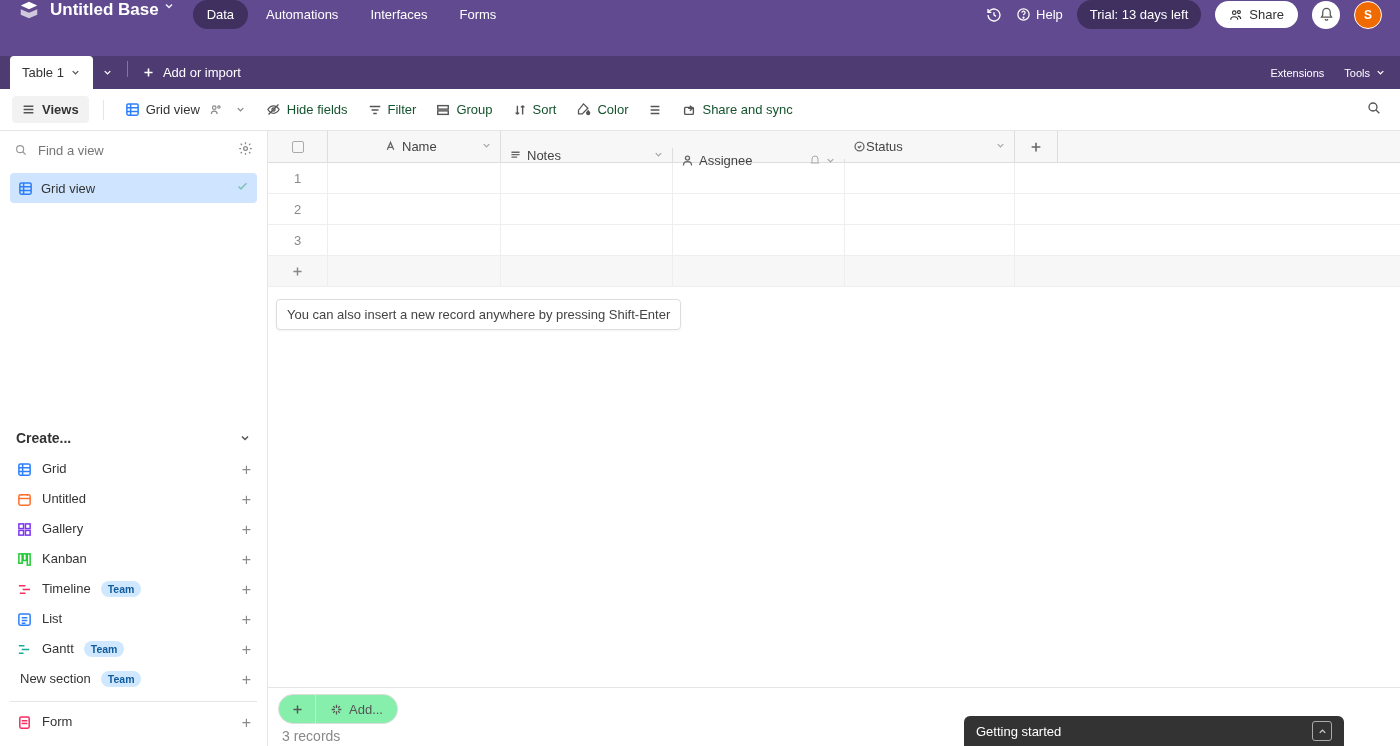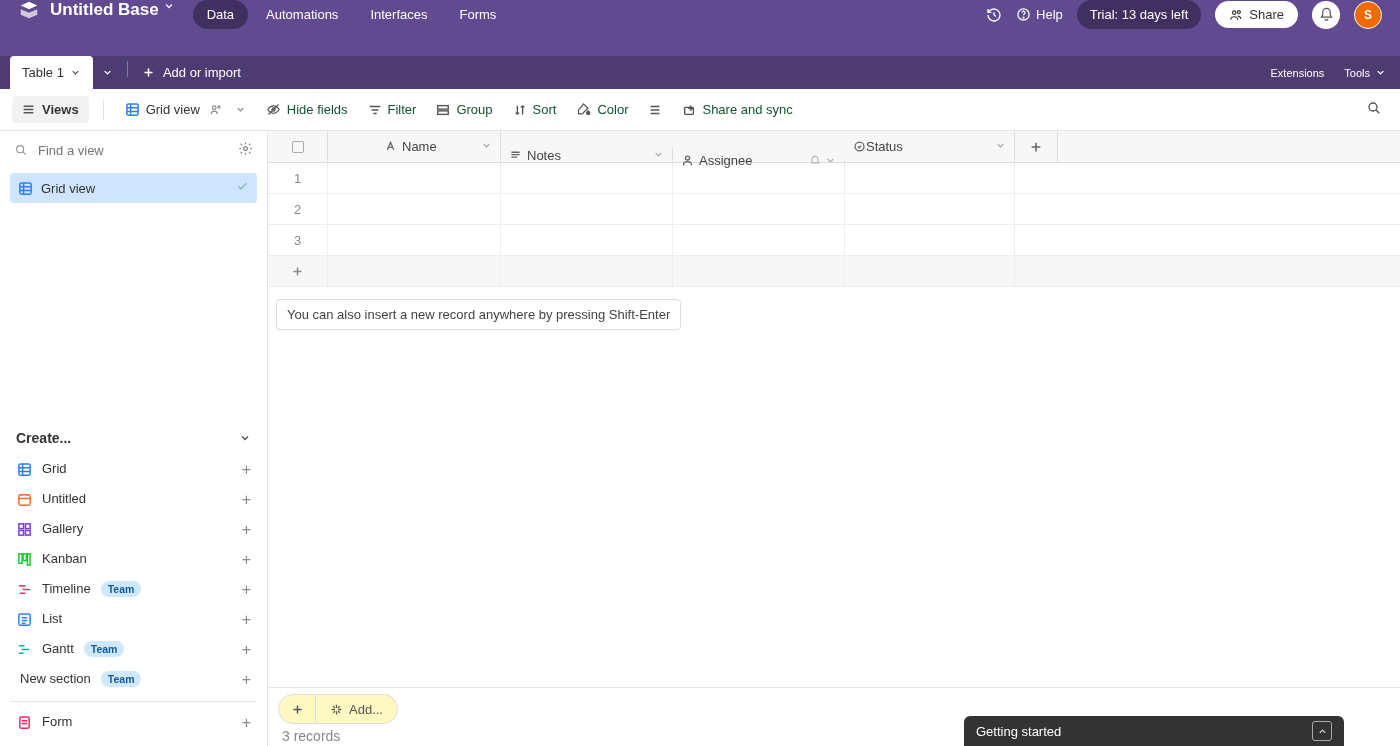--- a/index.html
+++ b/index.html
@@ -97,21 +97,21 @@
   .cell.rownum{width:60px;justify-content:center;color:#888;}
   .cell.name{width:173px;}
   .cell.notes{width:172px;}
   .cell.assignee{width:172px;}
   .cell.status{width:170px;}
   .row.addrow{background:#f7f7f7;}
   .row.addrow .cell.rownum{color:#888;}
   .tip{position:absolute;top:168px;left:8px;background:#fff;border:1px solid #ddd;border-radius:4px;padding:7px 10px;font-size:13px;color:#444;box-shadow:0 1px 3px rgba(0,0,0,.05);}
   .grid-bottom{margin-top:auto;border-top:1px solid var(--border);padding:6px 10px 2px;display:flex;flex-direction:column;gap:4px;width:100%;flex-shrink:0;}
   .add-buttons{display:flex;align-items:center;gap:0;}
-  .round-btn{height:30px;border:1px solid #ddd;background:#fef9c3;display:flex;align-items:center;justify-content:center;cursor:pointer;color:#555;font-size:13px;}
+  .round-btn{height:30px;border:1px solid #ddd;background:#86efac;display:flex;align-items:center;justify-content:center;cursor:pointer;color:#555;font-size:13px;}
   .round-btn.plus{width:38px;border-radius:20px 0 0 20px;}
   .round-btn.add{padding:0 14px;border-left:none;border-radius:0 20px 20px 0;gap:6px;}
   .records-count{color:#888;font-size:14px;padding-left:4px;}
 
   
   .gs{position:fixed;right:56px;bottom:0;width:380px;height:30px;background:#333;color:#fff;display:flex;align-items:center;padding:0 12px;border-radius:6px 6px 0 0;font-size:13px;}
   .gs .expand{margin-left:auto;width:20px;height:20px;border:1.5px solid #aaa;border-radius:3px;display:flex;align-items:center;justify-content:center;cursor:pointer;}
 
   .checkbox{width:12px;height:12px;border:1.5px solid #aaa;border-radius:2px;}
 </style>

